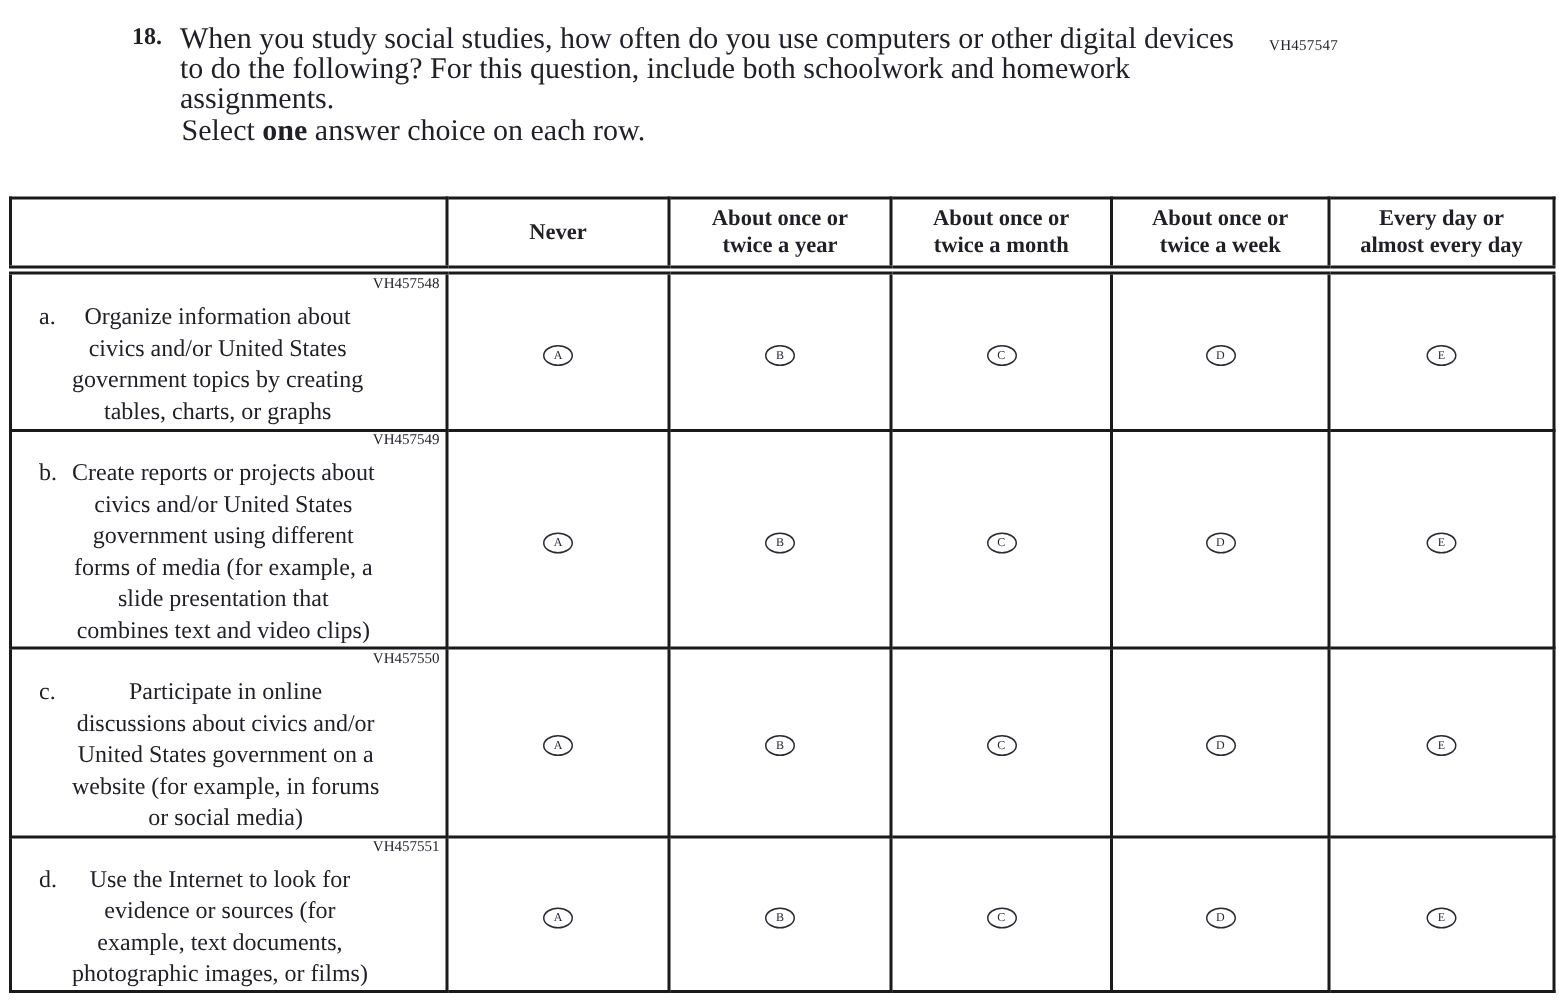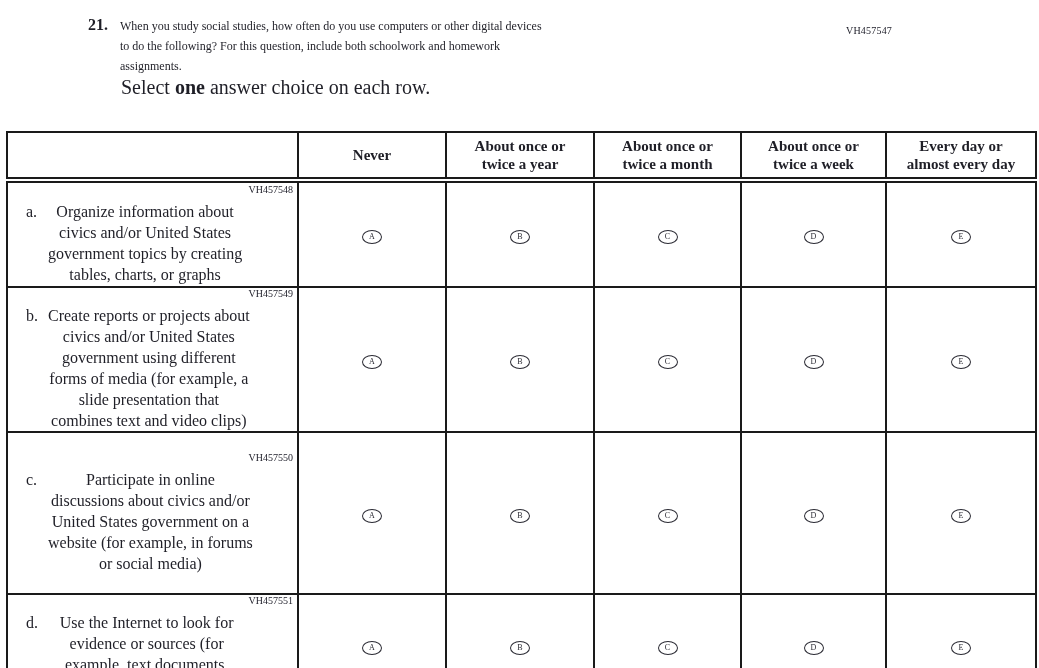--- a/index.html
+++ b/index.html
@@ -31,21 +31,21 @@
     display: flex;
     width: 740px;
   }
   .qnum {
     font-weight: bold;
     font-size: 16px;
     width: 32px;
     flex: 0 0 32px;
   }
   .qtext {
-    font-size: 12px;
+    font-size: 20px;
     line-height: 20px;
     white-space: pre-line;
   }
 
   .select-line {
     position: absolute;
     top: 76px;
     left: 121px;
     font-size: 20px;
   }
@@ -115,32 +115,32 @@
     background: #ffffff;
   }
   .bubble-letter {
     font-size: 8px;
     line-height: 1;
     font-family: "Liberation Serif", "DejaVu Serif", serif;
     color: #2a2a33;
   }
   tr.item-row-a { height: 107px; }
   tr.item-row-b { height: 141px; }
-  tr.item-row-c { height: 162px; }
+  tr.item-row-c { height: 126px; }
   tr.item-row-d { height: 80px; }
 </style>
 </head>
 <body>
 
 <div class="page">
 
   <div class="form-code">VH457547</div>
 
   <div class="question">
-    <div class="qnum">21.</div>
+    <div class="qnum">18.</div>
     <div class="qtext">When you study social studies, how often do you use computers or other digital devices
 to do the following? For this question, include both schoolwork and homework
 assignments.</div>
   </div>
 
   <div class="select-line"><span>Select </span><span class="bold">one</span><span> answer choice on each row.</span></div>
 
   <table class="survey">
     <colgroup>
       <col style="width:291px">

